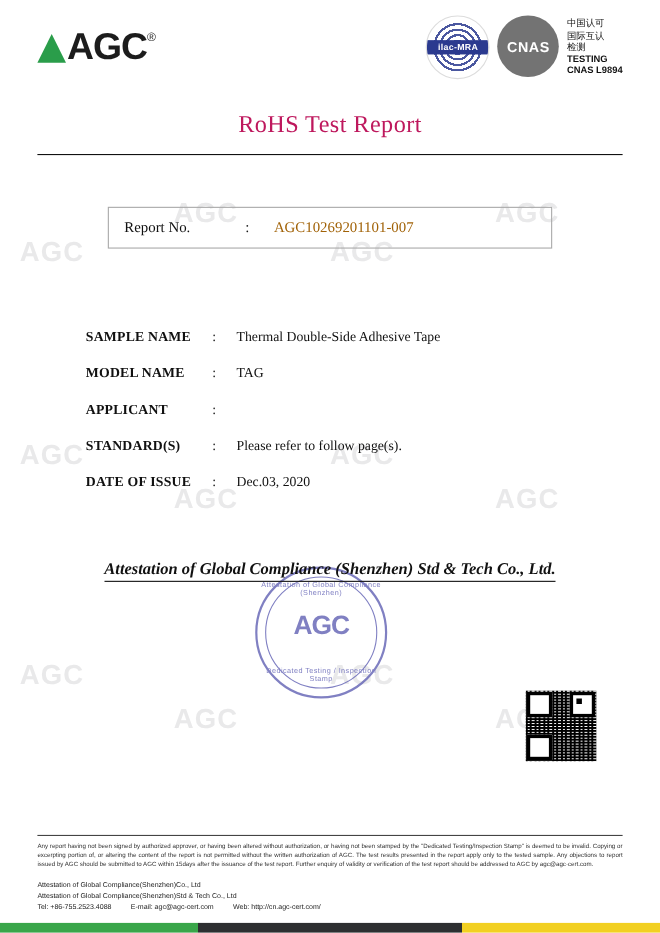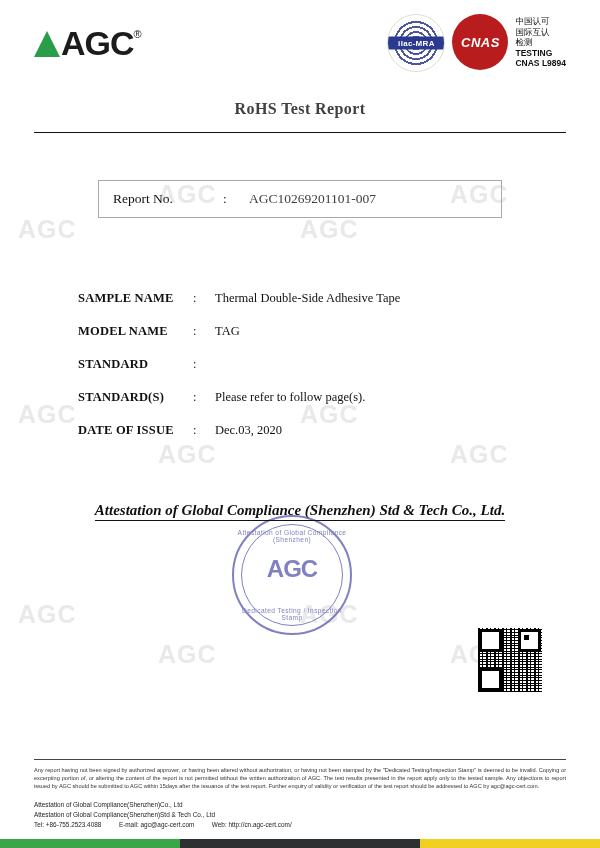--- a/index.html
+++ b/index.html
@@ -115,30 +115,29 @@
     font-weight: bold;
     letter-spacing: .3px;
     display: flex;
     align-items: center;
     justify-content: center;
   }
   .cnas {
     width: 56px;
     height: 56px;
     border-radius: 50%;
-    background: #b91c1c;
+    background: #737373;
     color: #fff;
     display: flex;
     align-items: center;
     justify-content: center;
     font-family: "Liberation Sans", sans-serif;
     font-weight: bold;
     font-size: 13px;
     letter-spacing: .5px;
-    font-style: italic;
   }
   .cnas-text {
     font-family: "Liberation Sans", sans-serif;
     font-size: 8.5px;
     line-height: 10.5px;
     color: #111;
     padding-top: 2px;
     white-space: nowrap;
   }
   .cnas-text .b {
@@ -147,24 +146,24 @@
 
   
   .title-wrap {
     position: relative;
     z-index: 2;
     margin: 14px 34px 0 34px;
     text-align: center;
   }
   .doc-title {
     font-family: "Liberation Serif", serif;
-    font-weight: bold;
-    font-size: 16px;
+    font-weight: normal;
+    font-size: 22px;
     letter-spacing: .4px;
-    color: #404040;
+    color: #be185d;
     padding-bottom: 14px;
   }
   .rule {
     border-bottom: 1.6px solid #111;
   }
 
   
   .reportno-box {
     position: relative;
     z-index: 2;
@@ -181,21 +180,21 @@
     font-family: "Liberation Serif", serif;
     width: 110px;
     color: #111;
   }
   .reportno-colon {
     width: 26px;
     text-align: left;
   }
   .reportno-value {
     font-family: "Liberation Serif", serif;
-    color: #404040;
+    color: #a16207;
   }
 
   
   .fields {
     position: relative;
     z-index: 2;
     margin: 73px 0 0 78px;
   }
   .field-row {
     display: flex;
@@ -418,21 +417,21 @@
       <div class="field-label">SAMPLE NAME</div>
       <div class="field-colon">:</div>
       <div class="field-value">Thermal Double-Side Adhesive Tape</div>
     </div>
     <div class="field-row">
       <div class="field-label">MODEL NAME</div>
       <div class="field-colon">:</div>
       <div class="field-value">TAG</div>
     </div>
     <div class="field-row">
-      <div class="field-label">STANDARD</div>
+      <div class="field-label">APPLICANT</div>
       <div class="field-colon">:</div>
     </div>
     <div class="field-row">
       <div class="field-label">STANDARD(S)</div>
       <div class="field-colon">:</div>
       <div class="field-value">Please refer to follow page(s).</div>
     </div>
     <div class="field-row">
       <div class="field-label">DATE OF ISSUE</div>
       <div class="field-colon">:</div>

